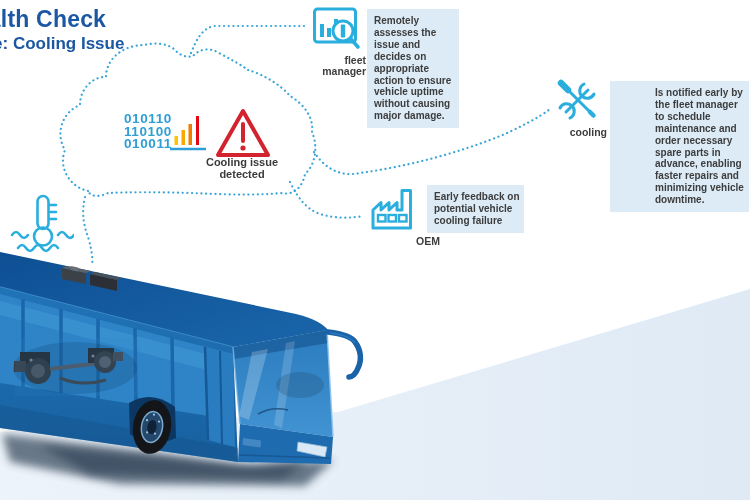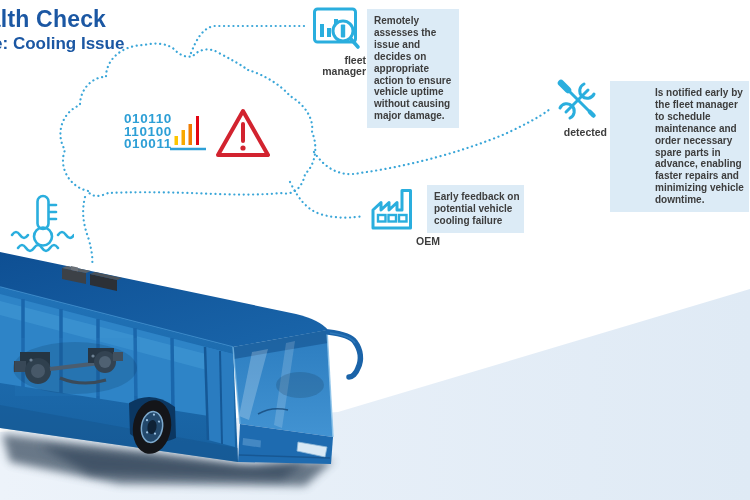--- a/index.html
+++ b/index.html
@@ -188,20 +188,22 @@
     <rect x="28" y="4" width="3" height="29" fill="#e30613"></rect>
     <line x1="2" y1="37" x2="38" y2="37" stroke="#2d9fd6" stroke-width="2.6"></line>
   </svg>
 
   <svg class="abs" style="left:213px;top:105px" width="60" height="54" viewBox="0 0 60 54">
     <polygon points="30,6 55,50 5,50" fill="none" stroke="#d2232f" stroke-width="4" stroke-linejoin="round"></polygon>
     <line x1="30" y1="19" x2="30" y2="36" stroke="#d2232f" stroke-width="4" stroke-linecap="round"></line>
     <circle cx="30" cy="43" r="2.6" fill="#d2232f"></circle>
   </svg>
 
+  <div class="abs" id="alert-text">Cooling issue
+detected</div>
 
   <svg class="abs" style="left:311px;top:4px" width="52" height="50" viewBox="0 0 52 50">
     <rect x="3.5" y="5" width="41" height="33" rx="3" fill="none" stroke="#2aaede" stroke-width="3"></rect>
     <rect x="9" y="20" width="4" height="13" fill="#2aaede"></rect>
     <rect x="16" y="24" width="4" height="9" fill="#2aaede"></rect>
     <rect x="23" y="15" width="4" height="18" fill="#2aaede"></rect>
     <circle cx="32" cy="27" r="10" fill="#ffffff" stroke="#2aaede" stroke-width="3"></circle>
     <rect x="29.8" y="20.5" width="4.4" height="13" rx="1" fill="#2aaede"></rect>
     <line x1="39.5" y1="34.5" x2="47" y2="43" stroke="#2aaede" stroke-width="3.6" stroke-linecap="round"></line>
   </svg>
@@ -219,21 +221,21 @@
   <svg class="abs" style="left:555px;top:79px" width="44" height="44" viewBox="0 0 44 44">
     <g fill="none" stroke="#2aaede" stroke-linecap="round">
       <line x1="12" y1="10" x2="35" y2="33" stroke-width="3"></line>
       <line x1="6" y1="4" x2="13" y2="11" stroke-width="6.5"></line>
       <line x1="35" y1="33" x2="38.5" y2="36.5" stroke-width="4.5"></line>
       <line x1="11" y1="33" x2="33" y2="11" stroke-width="3"></line>
       <path d="M29,5 a7.5,7.5 0 1 0 10,10" stroke-width="3"></path>
       <path d="M15,39 a7.5,7.5 0 1 0 -10,-10" stroke-width="3"></path>
     </g>
   </svg>
-  <div class="abs node-label" id="workshop-label">detected</div>
+  <div class="abs node-label" id="workshop-label">cooling</div>
   <div class="abs infobox" id="workshop-box">Is notified early by
 the fleet manager
 to schedule
 maintenance and
 order necessary
 spare parts in
 advance, enabling
 faster repairs and
 minimizing vehicle
 downtime.</div>

